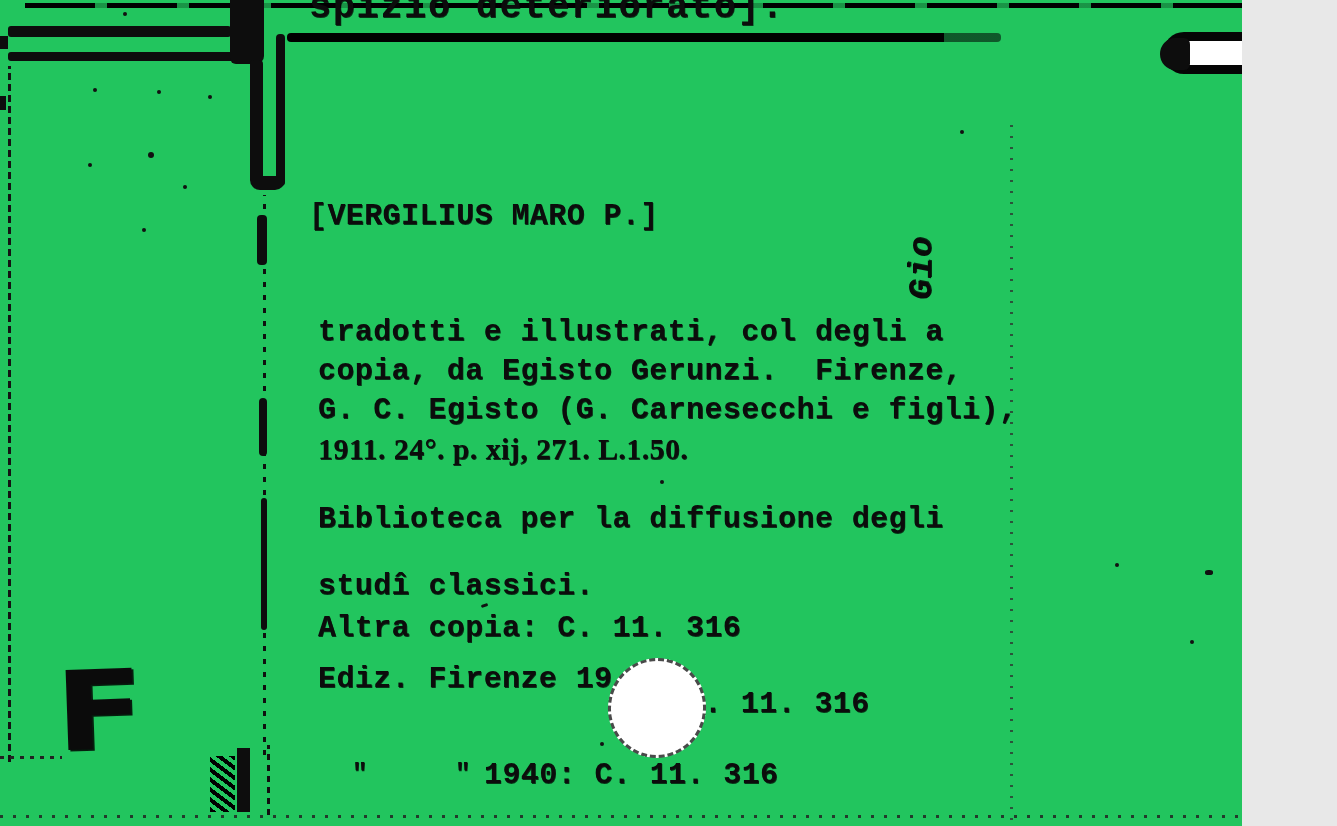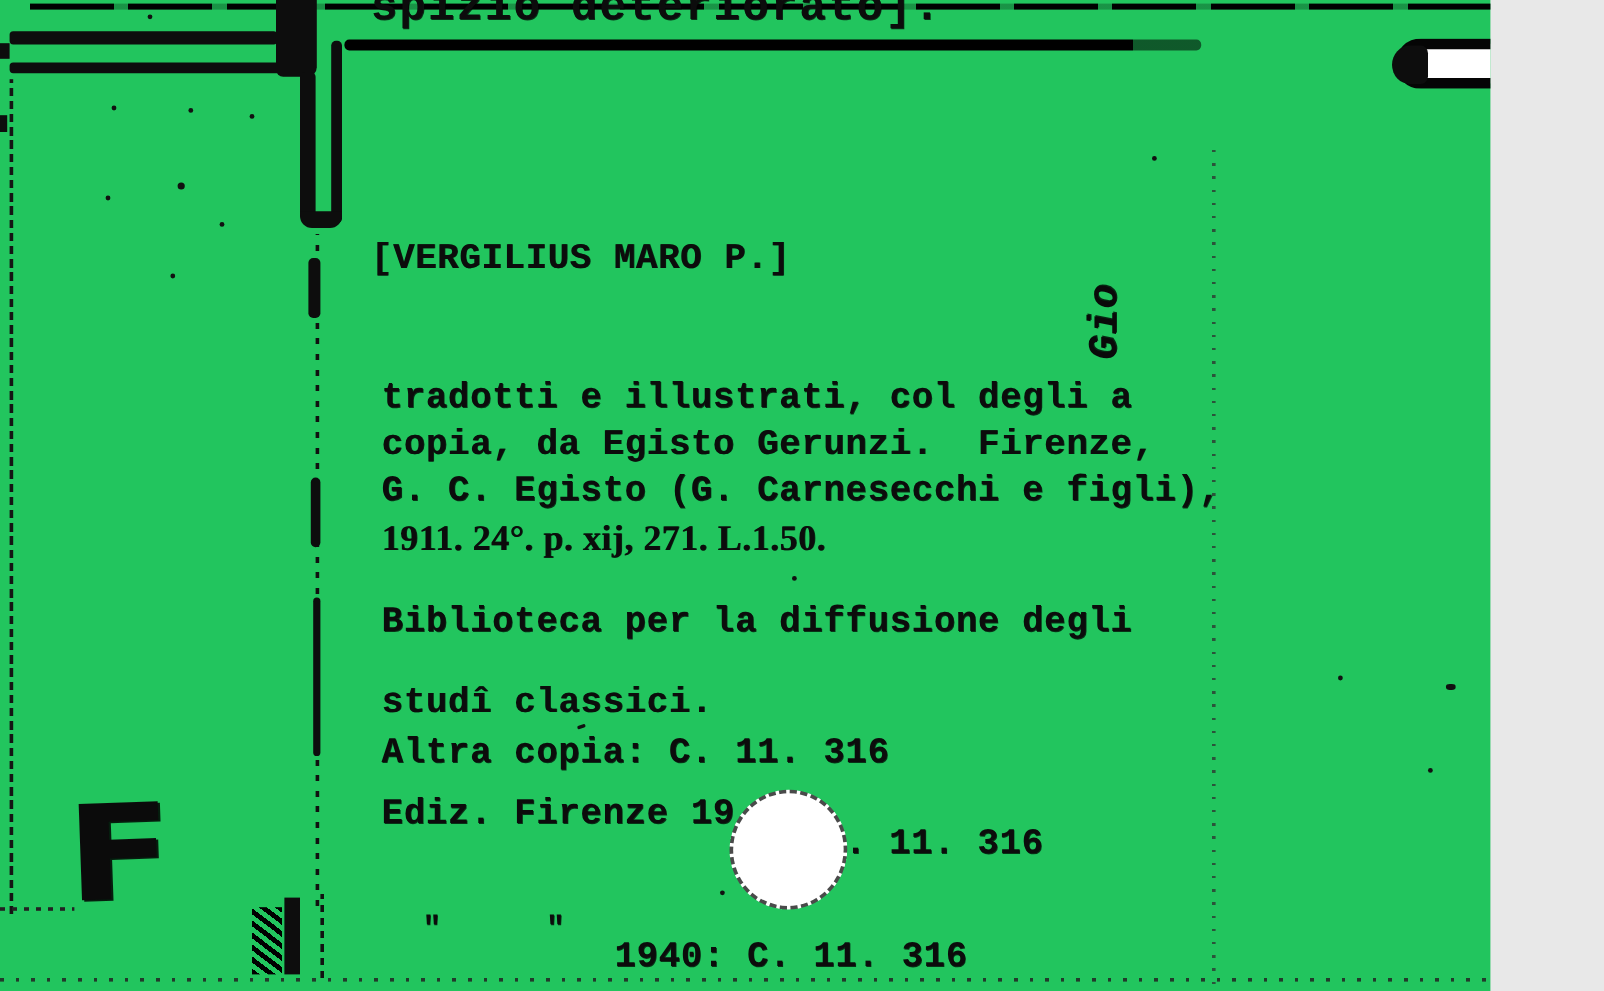--- a/index.html
+++ b/index.html
@@ -29,21 +29,21 @@
   .b2{top:354px;left:318px;}
   .b3{top:393px;left:318px;}
   .b4{top:432px;left:318px;font-family:Liberation Serif, serif;}
   .s0{top:502px;left:318px;}
   .s1{top:541px;left:318px;margin-top:28px;}
   .altra{top:611px;left:318px;}
   .ediz-pre{top:662px;left:318px;}
   .ediz-suf{top:687px;left:704px;}
   .ditto-q1{top:760px;left:352px;font-size:26px;}
   .ditto-q2{top:760px;left:455px;font-size:26px;}
-  .ditto-tx{top:758px;left:512px;margin-top:23px;}
+  .ditto-tx{top:758px;left:484px;}
   .gio{
     top:300px;left:903px;
     font:italic 700 34px "Liberation Mono","DejaVu Sans Mono",monospace;
     letter-spacing:1px;color:#0a0a0a;
     transform:rotate(-90deg);transform-origin:top left;
     text-shadow:1px 1px 0 rgba(0,0,0,.8);
   }
   .stampF{
     top:656px;left:62px;
     font:700 110px/1 "DejaVu Sans","Liberation Sans",sans-serif;

